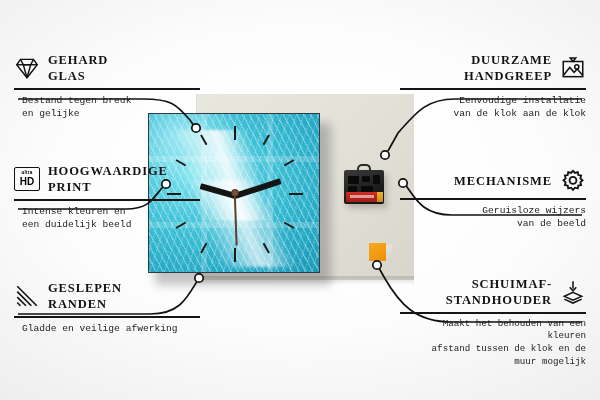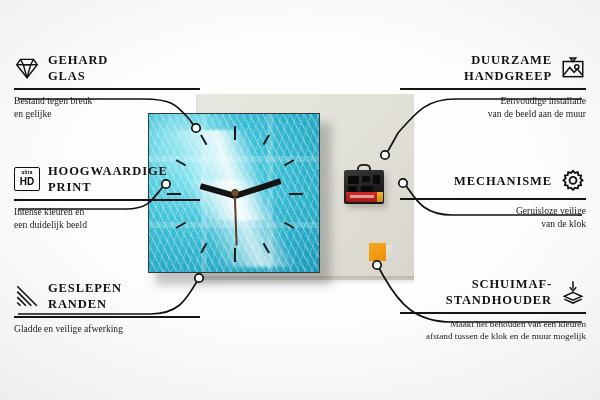--- a/index.html
+++ b/index.html
@@ -180,24 +180,25 @@
     letter-spacing: 0.9px;
     color: #121212;
     line-height: 1.28;
     text-transform: uppercase;
   }
   .feat.right .title { text-align: right; }
   .feat .rule {
     height: 1.5px; background: #151515; margin: 4px 0 4px 0; width: 100%;
   }
   .feat .desc {
-    font-family: Liberation Serif, serif;
+    font-family: Liberation Mono, monospace;
     font-size: 9.6px;
     color: #1c1c1c;
     line-height: 1.38;
+    margin-left: 8px;
   }
   .feat.right .desc { text-align: right; }
 
   .icon { width: 26px; height: 26px; flex: 0 0 26px; color: #111; }
   .icon svg { display: block; width: 26px; height: 26px; }
 
   .hd-badge {
     width: 26px; height: 24px; flex: 0 0 26px;
     border: 1.6px solid #111; border-radius: 2px;
     display: flex; flex-direction: column; align-items: center; justify-content: center;
@@ -375,21 +376,21 @@
           <path d="M12 6 L9.5 2.8 L14.5 2.8 Z"></path>
           <circle cx="15.5" cy="11" r="1.9"></circle>
           <path d="M3.4 18.5 L9 11.5 L13 16 L16 13 L20.6 18.5"></path>
         </g>
           </svg>
       </span>
     </div>
     <div class="rule"></div>
     <div class="desc">
       <div>Eenvoudige installatie</div>
-      <div>van de beeld aan de muur</div>
+      <div>van de klok aan de klok</div>
     </div>
   </div>
 
   <div class="feat right" id="f-mech">
     <div class="head">
       <div class="title">
         <div>MECHANISME</div>
       </div>
       <span class="icon">
         <svg viewBox="0 0 24 24">
@@ -398,22 +399,22 @@
                    L19.5 15.8 L16.9 16.3 L16.4 18.9 L13.8 18.2 L12 20.2 L10.2 18.2 L7.6 18.9
                    L7.1 16.3 L4.5 15.8 L5.2 13.2 L3.2 11.4 L5.2 9.6 L4.5 7 L7.1 6.5 L7.6 3.9
                    L10.2 4.6 Z"></path>
           <circle cx="12" cy="11.4" r="3.2"></circle>
         </g>
           </svg>
       </span>
     </div>
     <div class="rule"></div>
     <div class="desc">
-      <div>Geruisloze veilige</div>
-      <div>van de klok</div>
+      <div>Geruisloze wijzers</div>
+      <div>van de beeld</div>
     </div>
   </div>
 
   <div class="feat right" id="f-foam">
     <div class="head">
       <div class="title">
         <div>SCHUIMAF-</div>
         <div>STANDHOUDER</div>
       </div>
       <span class="icon">

